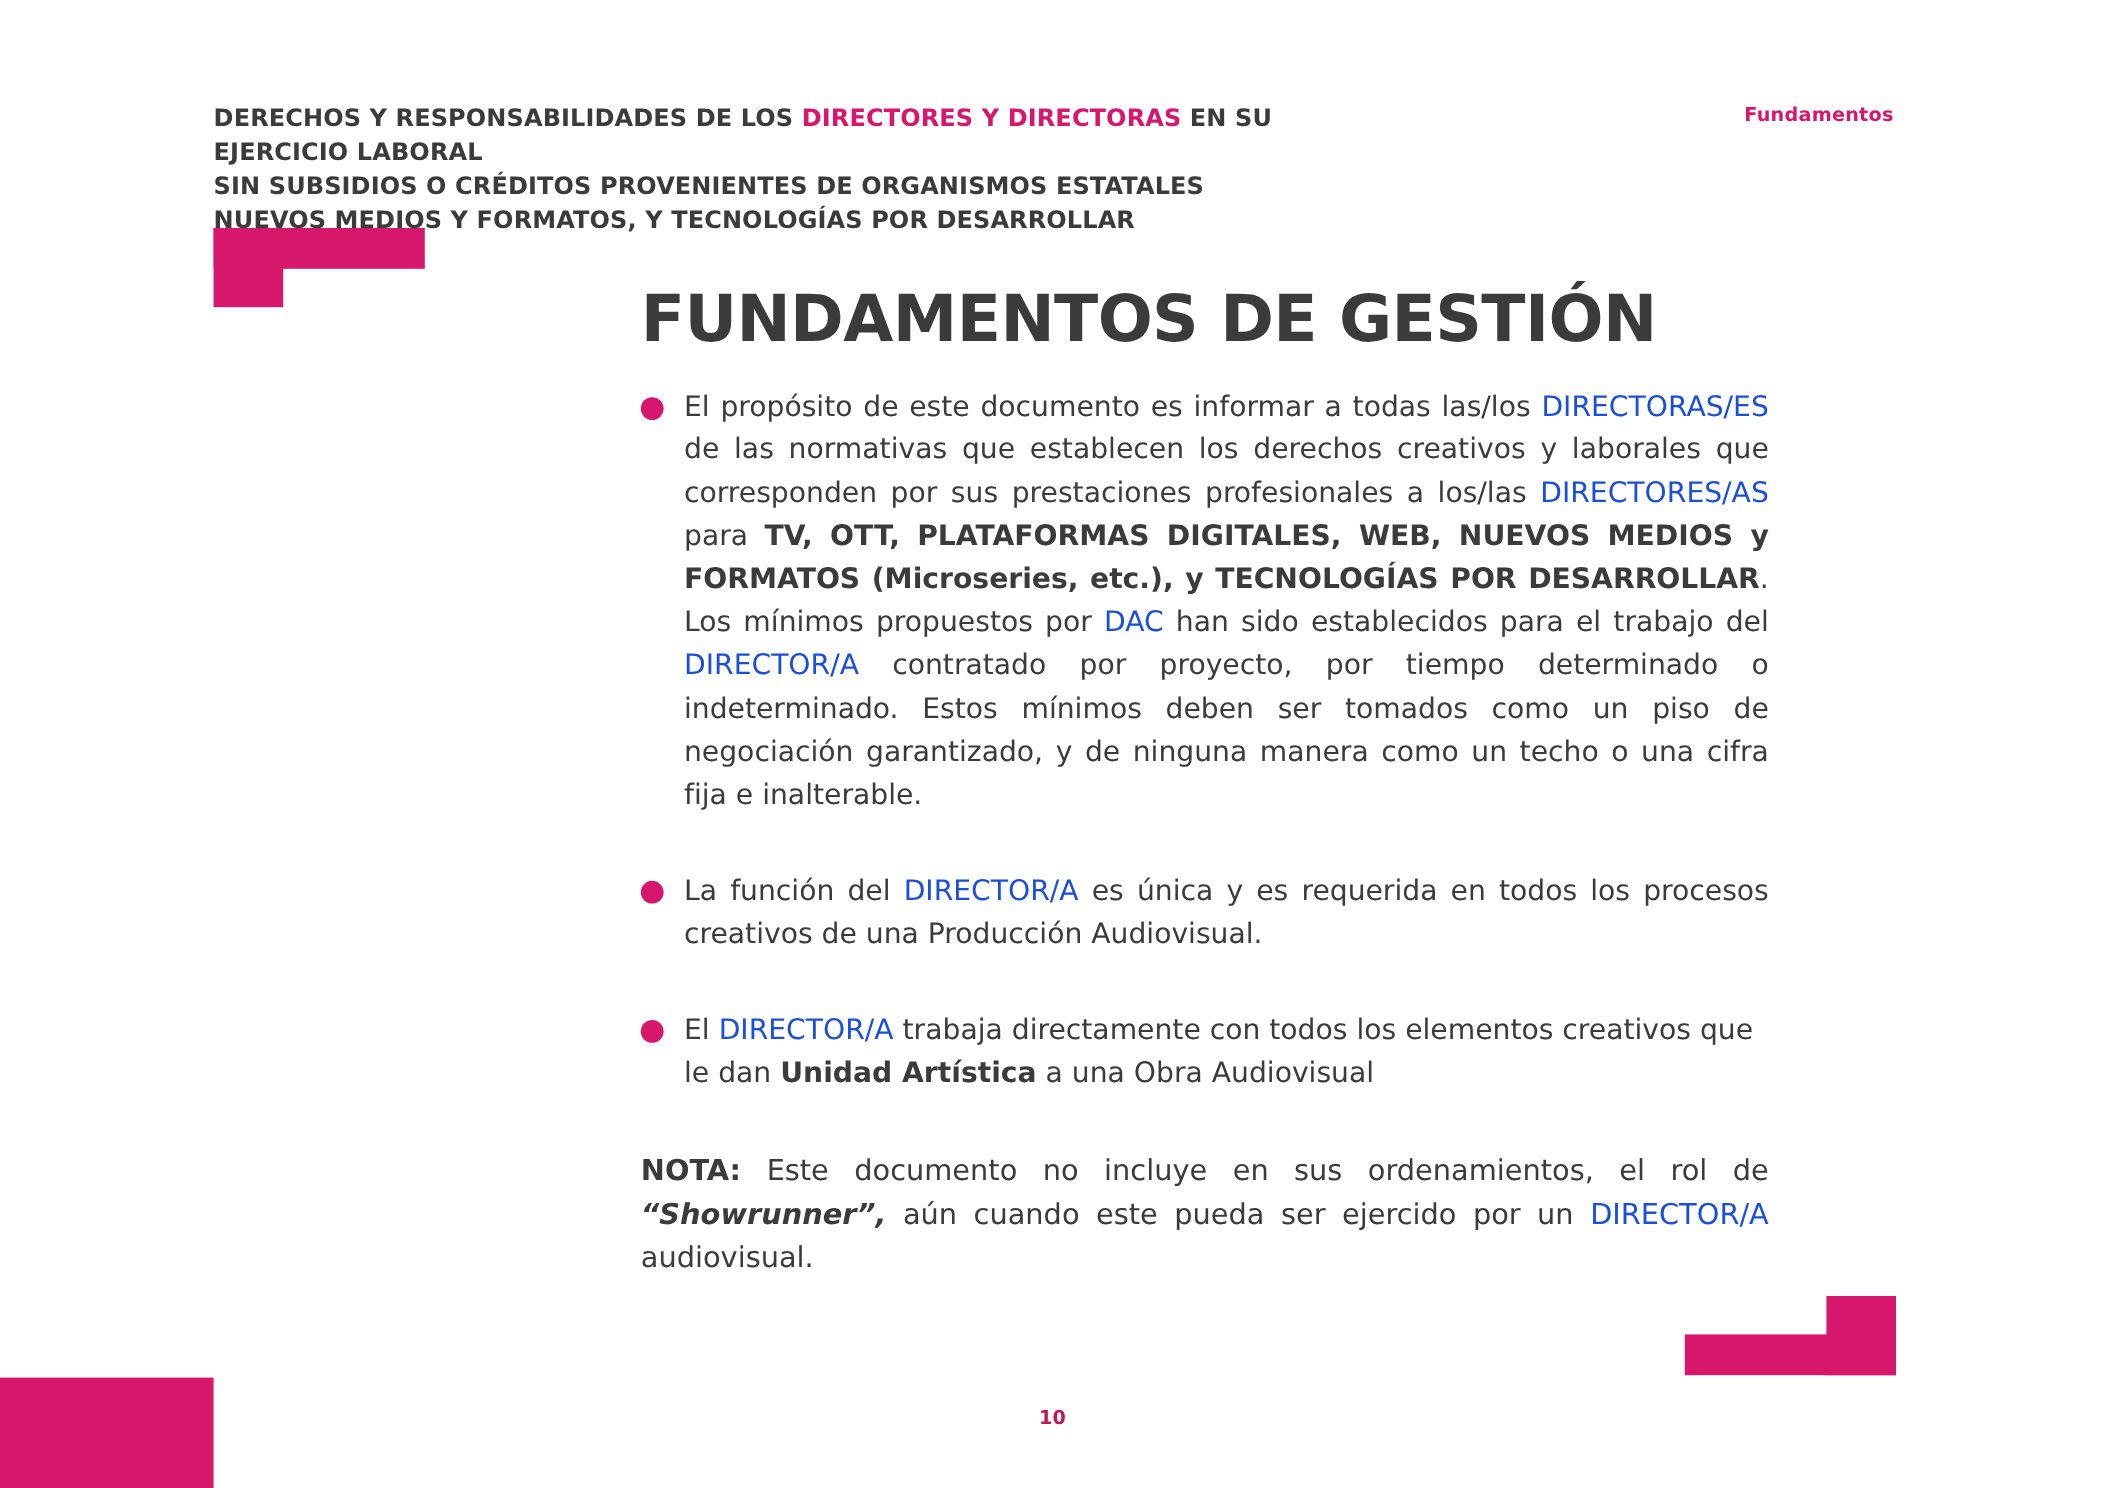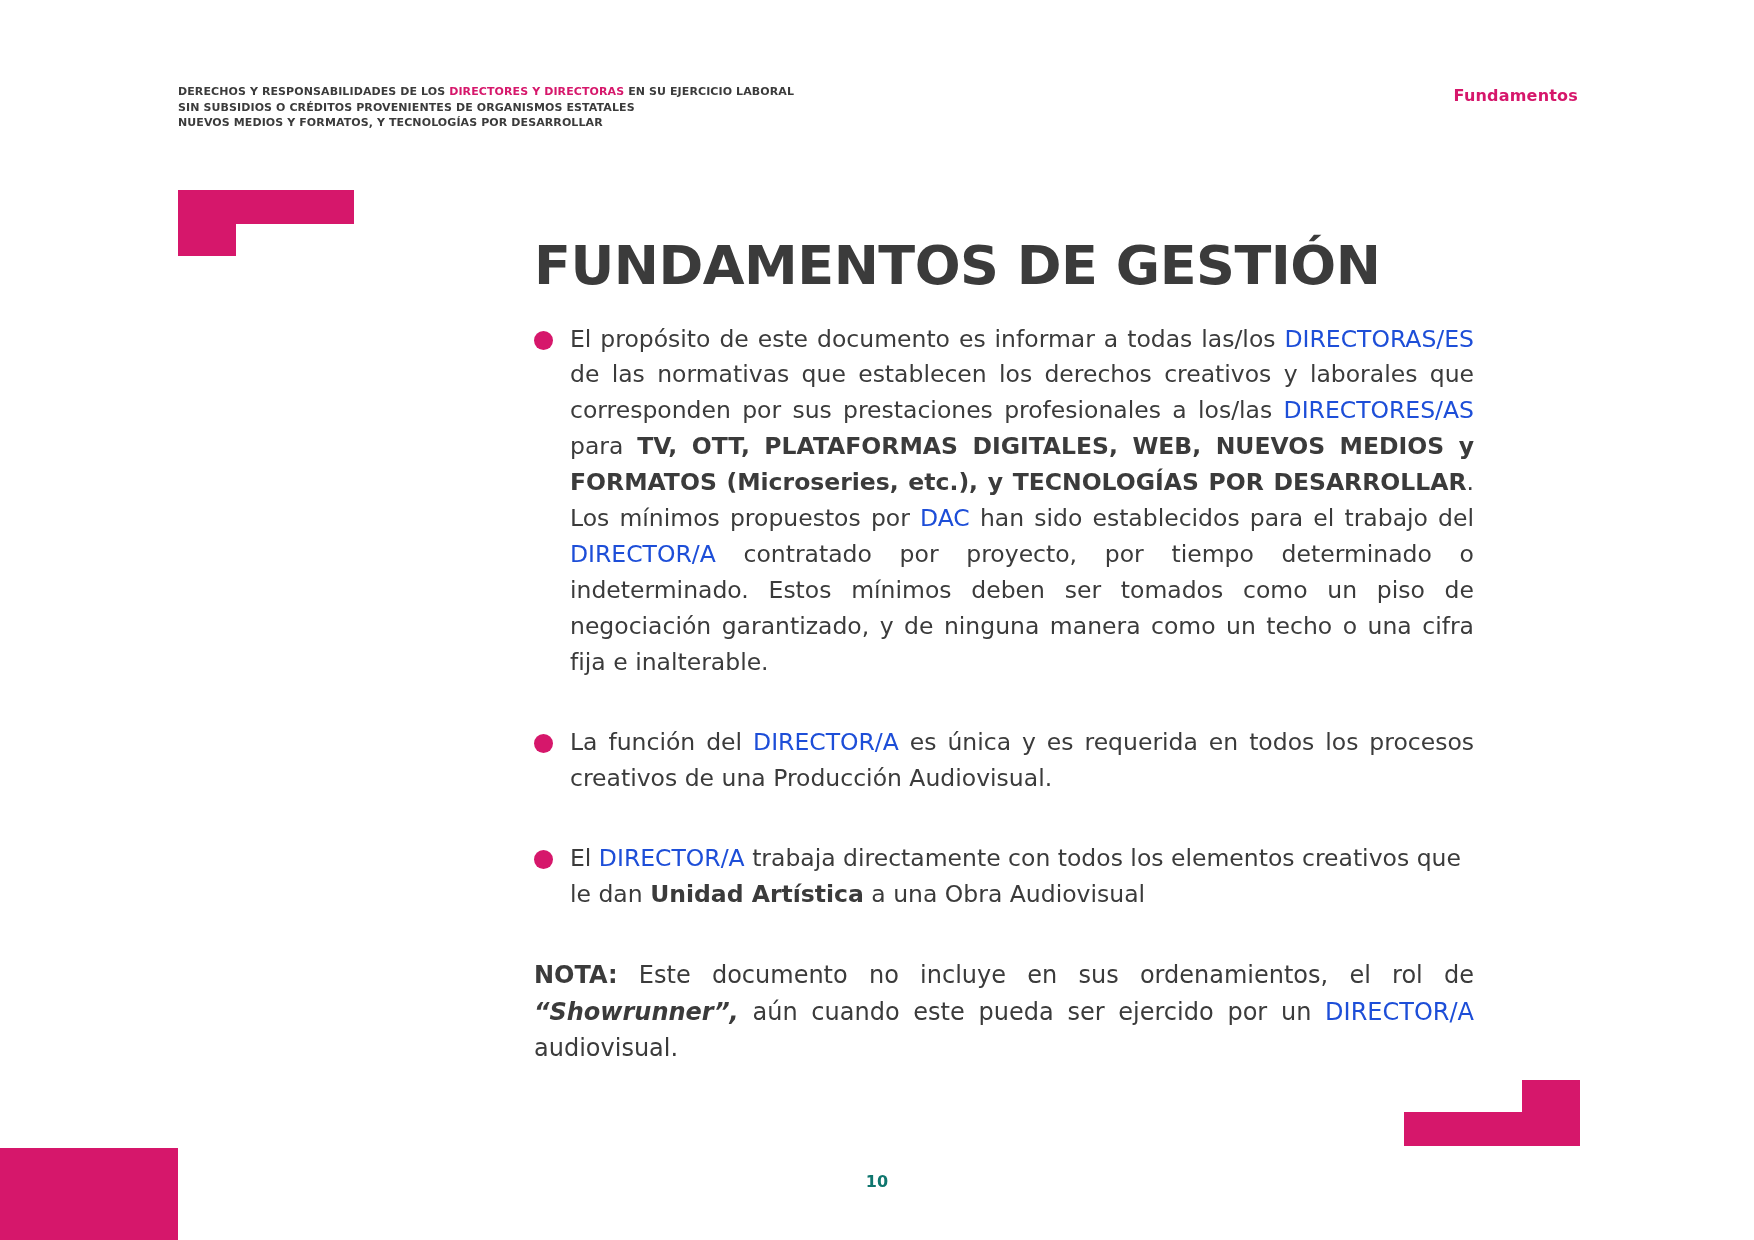--- a/index.html
+++ b/index.html
@@ -35,21 +35,21 @@
     position: absolute;
     left: 178px;
     top: 84px;
     width: 1400px;
   }
   .header-left {
     position: absolute;
     left: 0;
     top: 0;
     width: 1000px;
-    font-size: 11px;
+    font-size: 20px;
     font-weight: bold;
     line-height: 1.42;
     letter-spacing: 0.1px;
     color: #3b3b3b;
   }
   .header-left .pink { color: #d6176b; }
   .header-right {
     position: absolute;
     right: 0;
     top: 2px;
@@ -110,21 +110,21 @@
 
   
   .page-number {
     position: absolute;
     left: 0;
     right: 0;
     top: 1172px;
     text-align: center;
     font-size: 16px;
     font-weight: bold;
-    color: #0f766e;
+    color: #be185d;
   }
 </style>
 </head>
 <body>
 
 <div class="deco deco-top-a"></div>
 <div class="deco deco-top-b"></div>
 <div class="deco deco-br-a"></div>
 <div class="deco deco-br-b"></div>
 <div class="deco deco-bl"></div>

